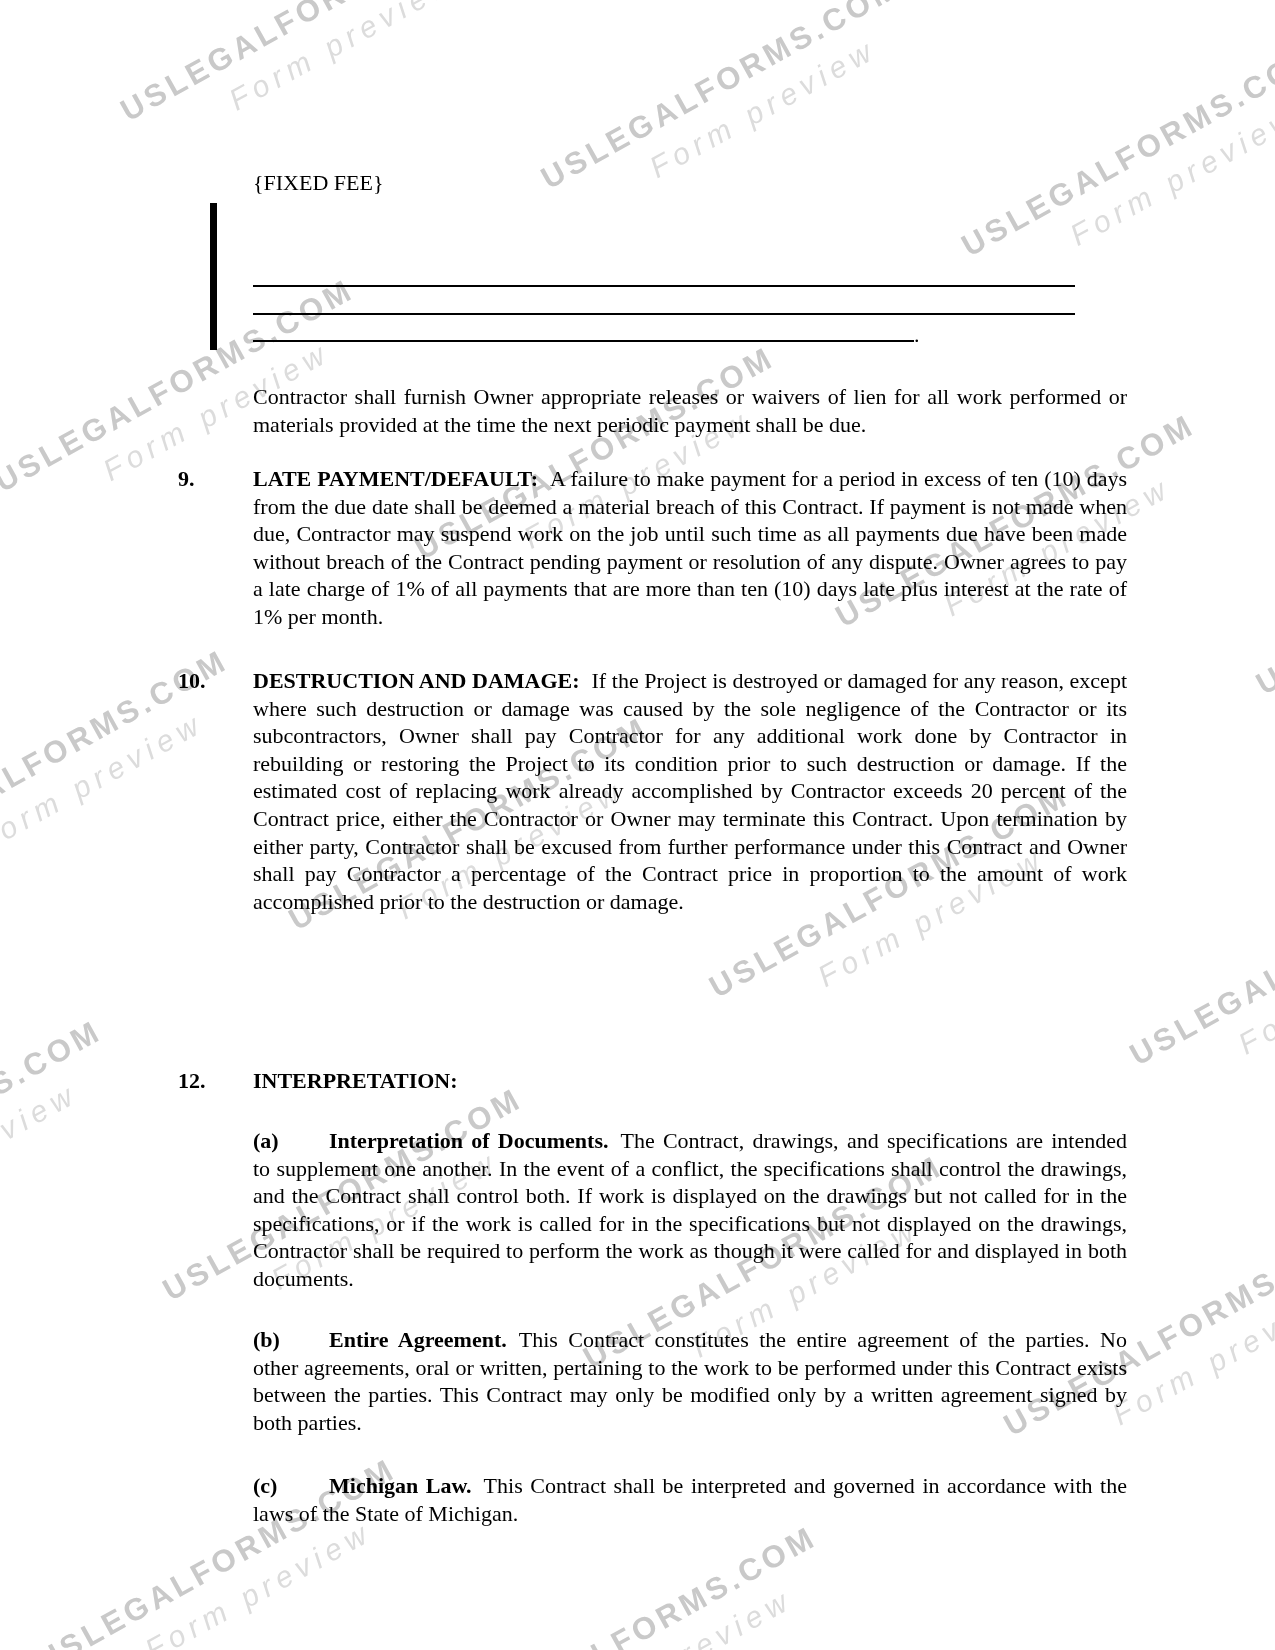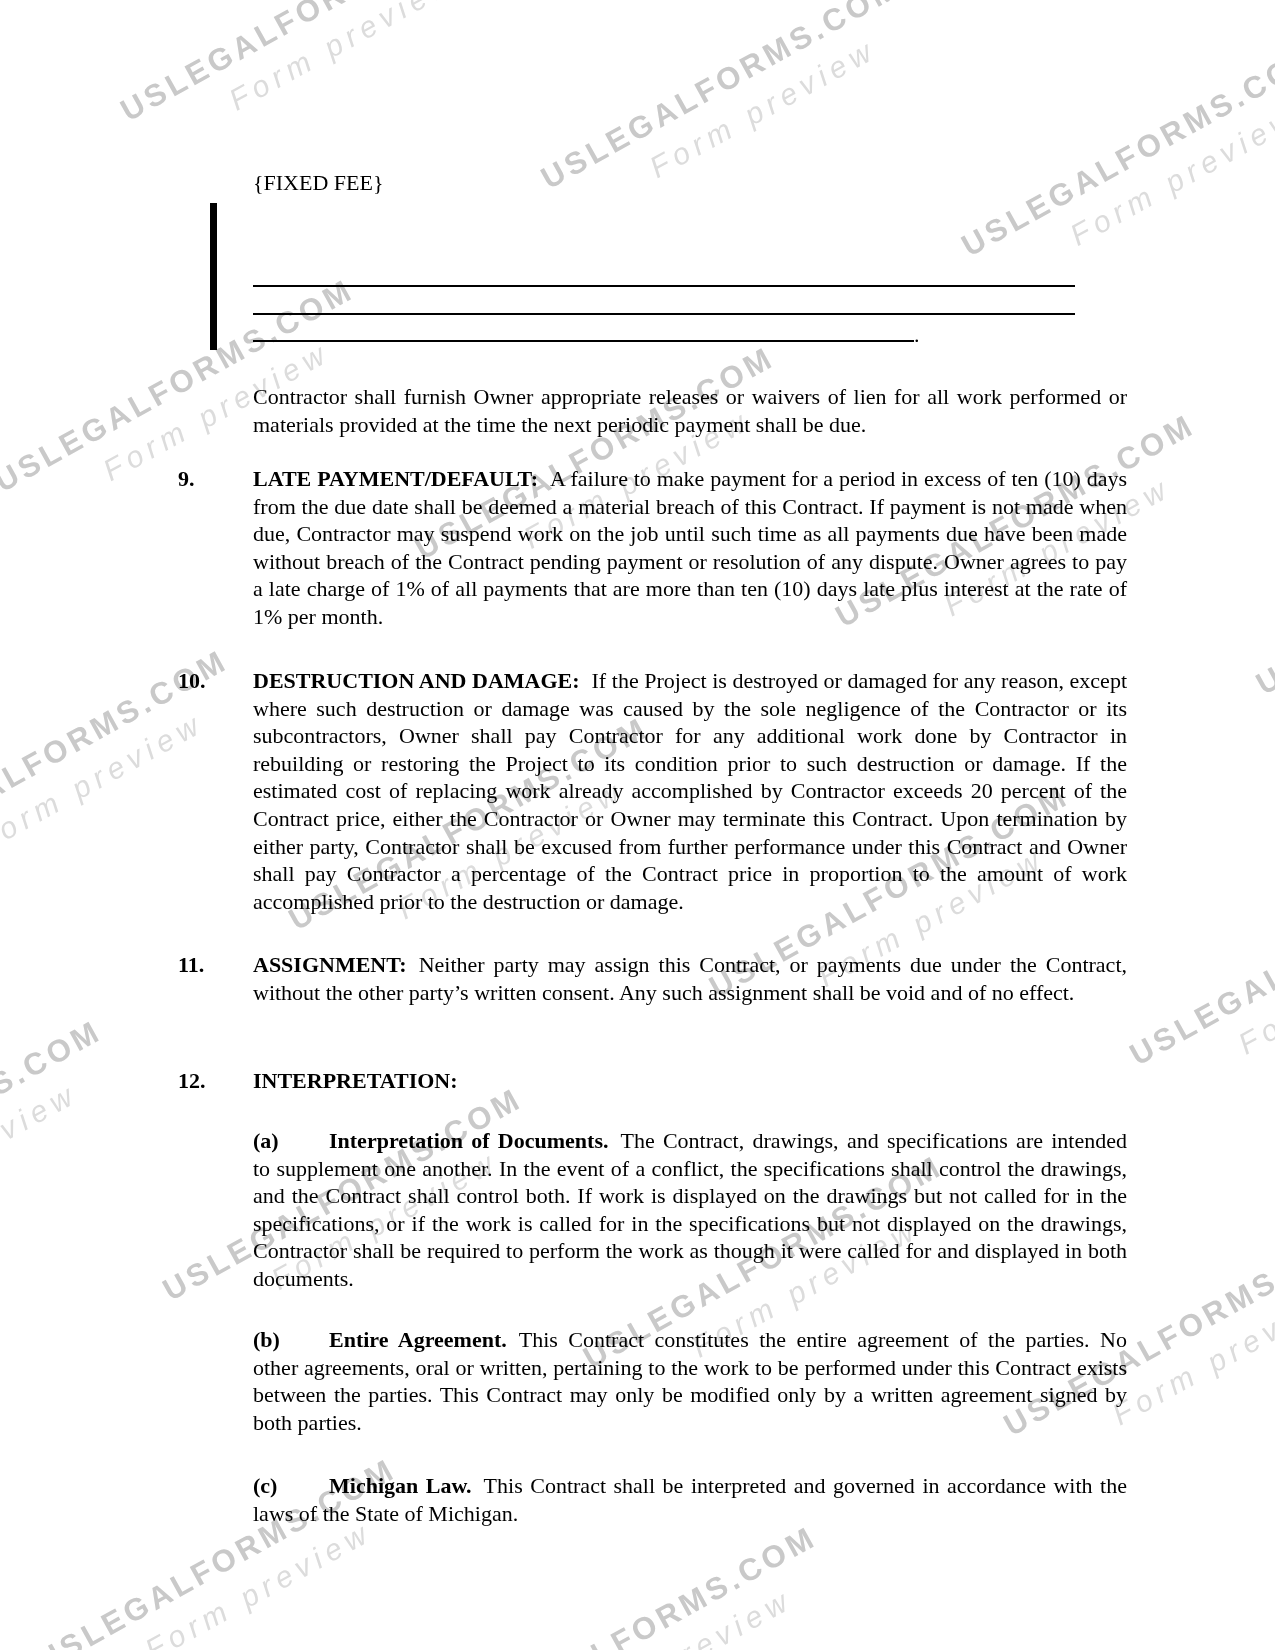--- a/index.html
+++ b/index.html
@@ -151,23 +151,20 @@
     <div class="furnish">Contractor shall furnish Owner appropriate releases or waivers of lien for all work performed or materials provided at the time the next periodic payment shall be due.</div>
 
     <div class="section sec-9">
       <span class="sec-num">9.</span><b class="sec-title">LATE PAYMENT/DEFAULT:</b><span class="gap"></span><span>A failure to make payment for a period in excess of ten (10) days from the due date shall be deemed a material breach of this Contract. If payment is not made when due, Contractor may suspend work on the job until such time as all payments due have been made without breach of the Contract pending payment or resolution of any dispute. Owner agrees to pay a late charge of 1% of all payments that are more than ten (10) days late plus interest at the rate of 1% per month.</span>
     </div>
 
     <div class="section sec-10">
       <span class="sec-num">10.</span><b class="sec-title">DESTRUCTION AND DAMAGE:</b><span class="gap"></span><span>If the Project is destroyed or damaged for any reason, except where such destruction or damage was caused by the sole negligence of the Contractor or its subcontractors, Owner shall pay Contractor for any additional work done by Contractor in rebuilding or restoring the Project to its condition prior to such destruction or damage. If the estimated cost of replacing work already accomplished by Contractor exceeds 20 percent of the Contract price, either the Contractor or Owner may terminate this Contract. Upon termination by either party, Contractor shall be excused from further performance under this Contract and Owner shall pay Contractor a percentage of the Contract price in proportion to the amount of work accomplished prior to the destruction or damage.</span>
     </div>
 
-    <div class="section sec-11">
-      <span class="sec-num">11.</span><b class="sec-title">ASSIGNMENT:</b><span class="gap"></span><span>Neither party may assign this Contract, or payments due under the Contract, without the other party’s written consent. Any such assignment shall be void and of no effect.</span>
-    </div>
 
     <div class="section sec-12">
       <span class="sec-num">12.</span><b class="sec-title">INTERPRETATION:</b>
     </div>
 
     <div class="subsection sub-a">
       <span class="sub-label">(a)</span><b class="sub-title">Interpretation of Documents.</b><span class="gap"></span><span>The Contract, drawings, and specifications are intended to supplement one another. In the event of a conflict, the specifications shall control the drawings, and the Contract shall control both. If work is displayed on the drawings but not called for in the specifications, or if the work is called for in the specifications but not displayed on the drawings, Contractor shall be required to perform the work as though it were called for and displayed in both documents.</span>
     </div>
 
     <div class="subsection sub-b">

